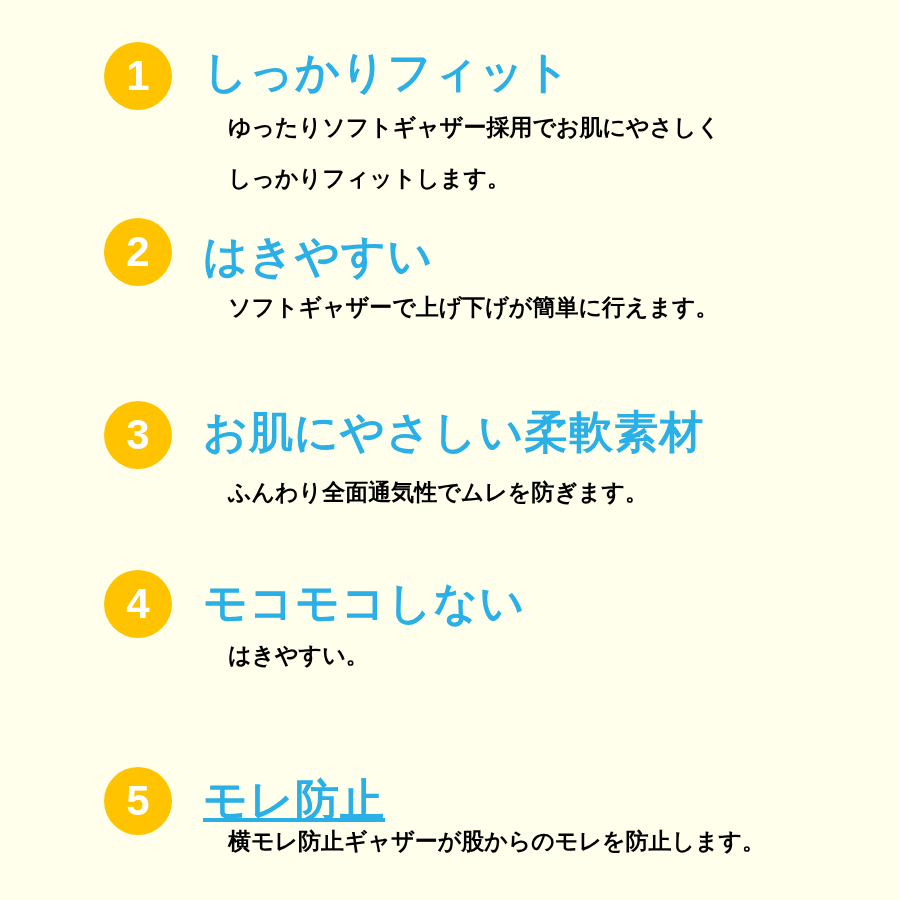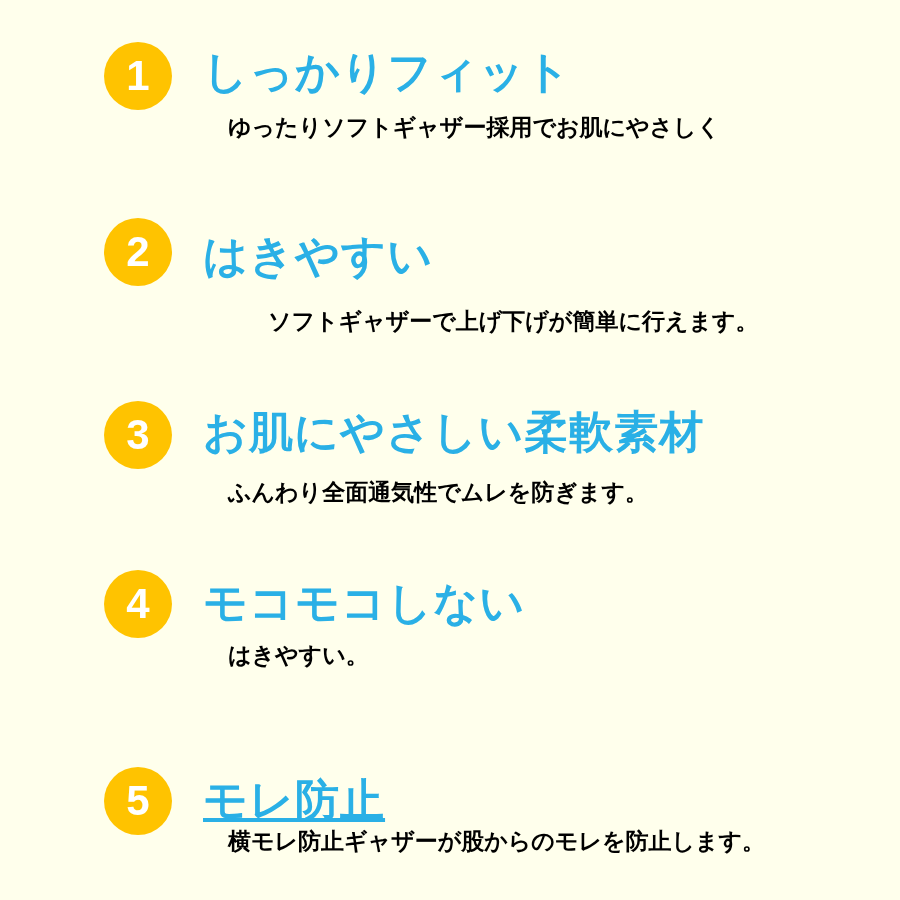--- a/index.html
+++ b/index.html
@@ -48,27 +48,28 @@
     .desc-line { display: block; height: 51px; }
   </style>
 </head>
 <body>
 
 <div class="feature">
   <div class="badge" style="top:42px;">1</div>
   <div class="title" style="top:44px;">しっかりフィット</div>
   <div class="desc" style="top:102px;">
     <span class="desc-line">ゆったりソフトギャザー採用でお肌にやさしく</span>
+    <span class="desc-line">しっかりフィットします。</span>
   </div>
 </div>
 
 <div class="feature">
   <div class="badge" style="top:218px;">2</div>
   <div class="title" style="top:228px;">はきやすい</div>
-  <div class="desc" style="top:296px;margin-left:40px;">
+  <div class="desc" style="top:282px;">
     <span class="desc-line">ソフトギャザーで上げ下げが簡単に行えます。</span>
   </div>
 </div>
 
 <div class="feature">
   <div class="badge" style="top:401px;">3</div>
   <div class="title" style="top:404px;">お肌にやさしい柔軟素材</div>
   <div class="desc" style="top:467px;">
     <span class="desc-line">ふんわり全面通気性でムレを防ぎます。</span>
   </div>

